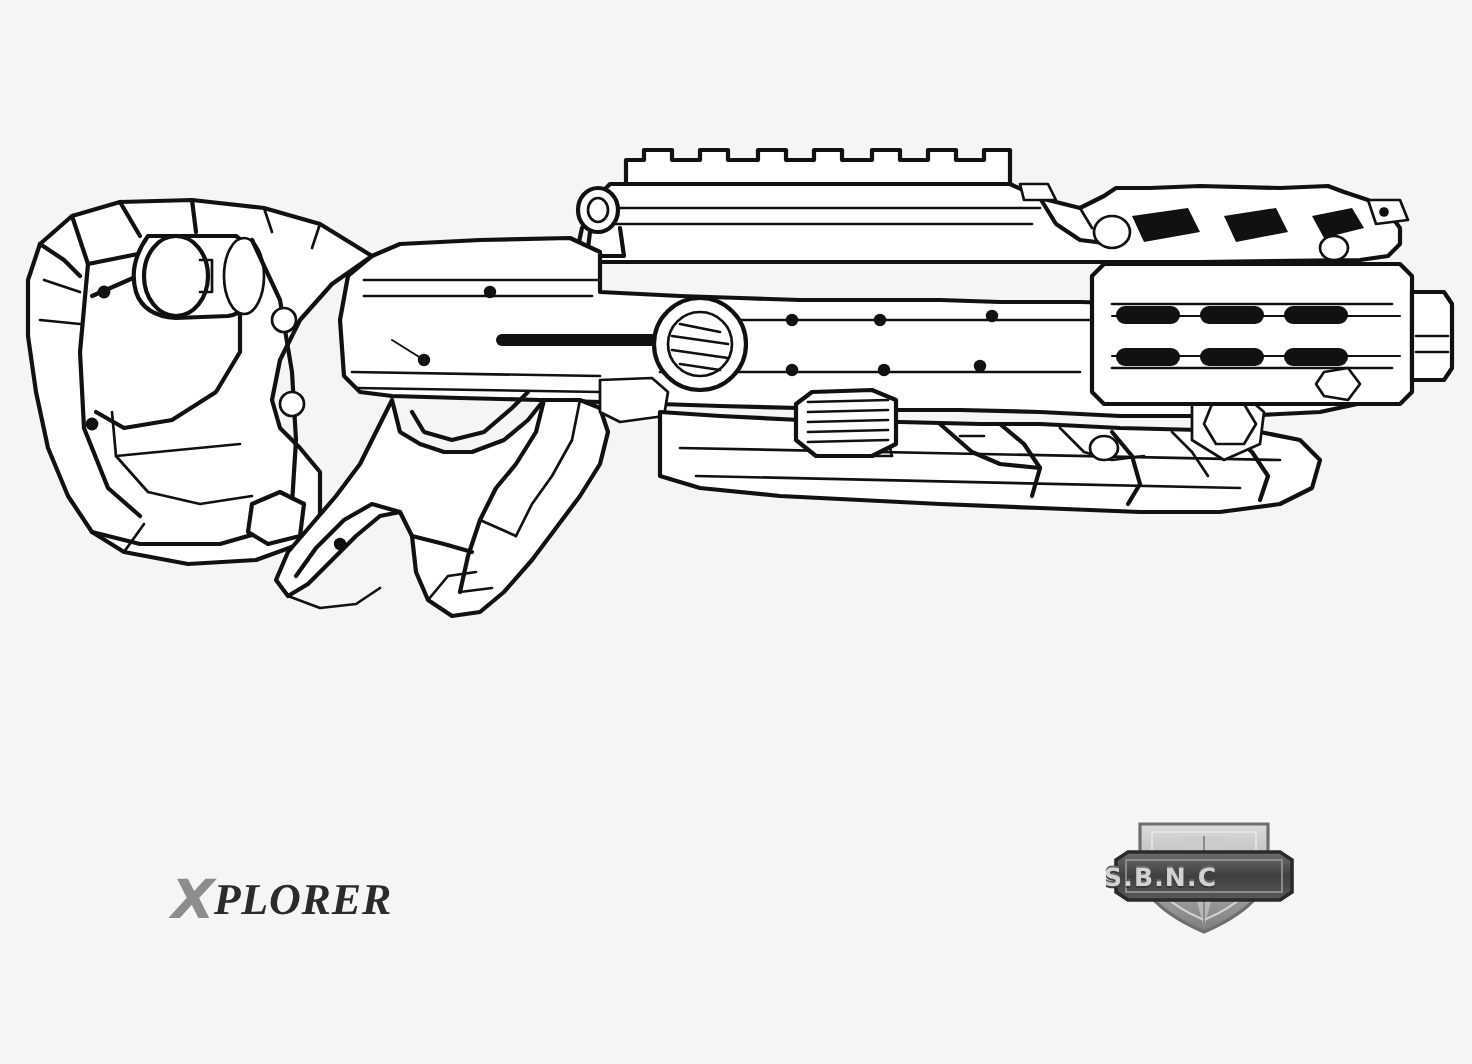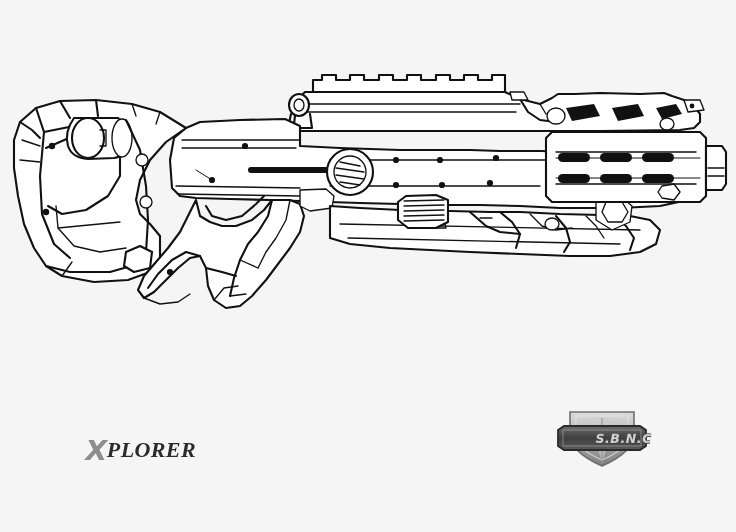--- a/index.html
+++ b/index.html
@@ -118,23 +118,22 @@
     height: 68px;
   }
   #badge .badge-text {
     position: absolute;
     left: 0;
     top: 0;
     width: 100px;
     height: 68px;
     display: flex;
     align-items: center;
-    justify-content: flex-end;
+    justify-content: flex-start;
     pointer-events: none;
-    font-style: italic;
   }
   #badge .badge-text span {
     font-family: "DejaVu Sans", sans-serif;
     font-size: 12.5px;
     font-weight: 700;
     letter-spacing: 0.6px;
     color: #d2d2d2;
     text-shadow: 0 1px 0 #3a3a3a, 0 -1px 0 #6a6a6a;
     margin-top: 1px;
   }

